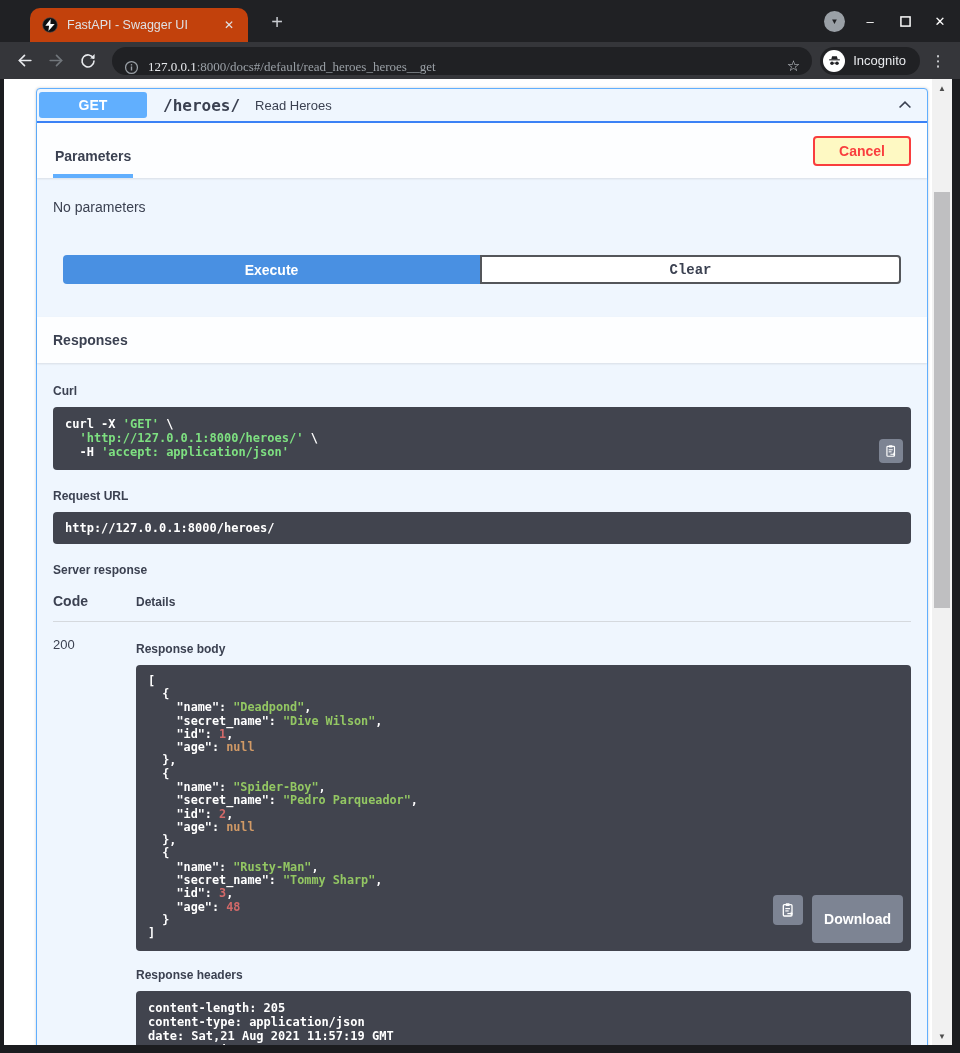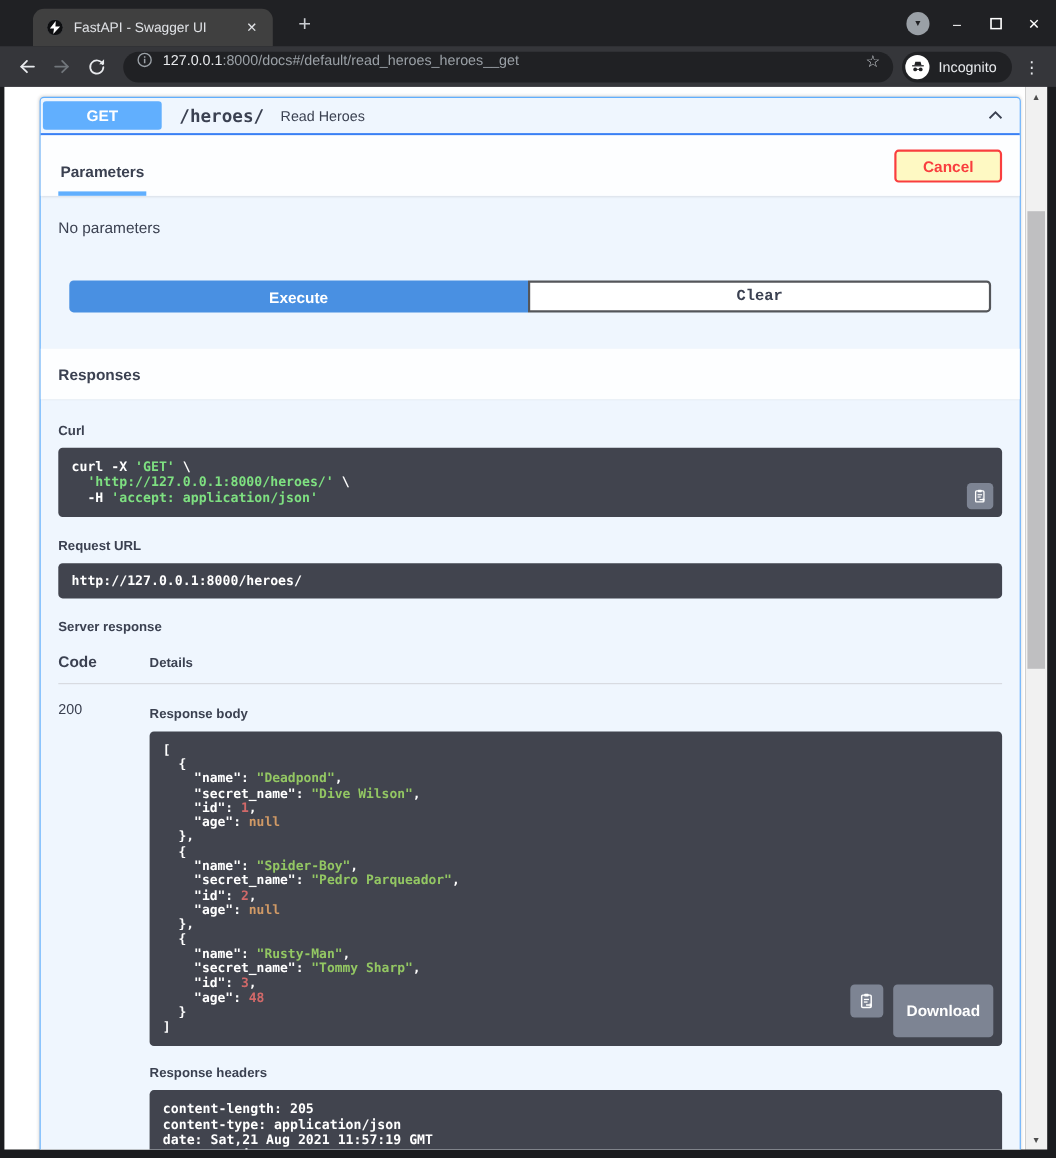--- a/index.html
+++ b/index.html
@@ -1,42 +1,42 @@
 <!DOCTYPE html>
 <html><head>
 <meta charset="utf-8">
 <style>
   * { margin:0; padding:0; box-sizing:border-box; }
   html,body { width:960px; height:1053px; font-family:"Liberation Sans", sans-serif; }
   .window { position:relative; width:960px; height:1053px; background:#1b1c1f; overflow:hidden; }
 
   
   .tabbar { position:absolute; top:0; left:0; right:0; height:42px; background:#202124; }
-  .tab { position:absolute; left:30px; bottom:0; width:218px; height:34px; background:#404040;
+  .tab { position:absolute; left:30px; bottom:0; width:218px; height:34px; background:#c2410c;
          border-radius:10px 10px 0 0; display:flex; align-items:center; padding:0 10px 0 12px;
          color:#dfe1e5; cursor:pointer; }
   .favicon { width:16px; height:16px; flex:0 0 16px; }
   .tab-title { flex:1; font-size:12.5px; margin-left:9px; white-space:nowrap; overflow:hidden; }
   .tab-close { width:18px; height:18px; display:flex; align-items:center; justify-content:center;
                font-size:12px; color:#e1e3e6; border-radius:50%; cursor:pointer; }
   .newtab { position:absolute; left:264px; bottom:7px; width:26px; height:26px; display:flex;
             align-items:center; justify-content:center; color:#c9ccd1; font-size:20px;
             border-radius:50%; cursor:pointer; }
   .win-controls { position:absolute; right:10px; top:0; height:42px; display:flex; align-items:center; gap:15px; }
   .tabsearch { width:21px; height:21px; border-radius:50%; background:#9aa0a6; color:#202124;
                display:flex; align-items:center; justify-content:center; font-size:8px; cursor:pointer; }
   .winbtn { width:20px; height:20px; display:flex; align-items:center; justify-content:center;
             color:#ffffff; font-size:13px; cursor:pointer; }
 
   .toolbar { position:absolute; top:42px; left:0; right:0; height:37px; background:#35363a;
              display:flex; align-items:center; padding:0 8px; }
   .navbtn { width:26px; height:26px; display:flex; align-items:center; justify-content:center;
             margin:0 3px; border-radius:50%; cursor:pointer; }
   .urlbar { flex:1; height:28px; background:#202124; border-radius:14px; margin:0 8px;
-            display:flex; align-items:flex-start; padding:0 12px; font-size:13px; color:#9aa0a6; cursor:text; }
+            display:flex; align-items:flex-end; padding:0 12px; font-size:13px; color:#9aa0a6; cursor:text;font-family:Liberation Serif, serif; }
   .url-host { color:#e8eaed; margin-left:9px; }
   .url-rest { color:#9aa0a6; }
   .url-star { margin-left:auto; font-size:15px; color:#cdd1d6; cursor:pointer; }
   .incognito { display:flex; align-items:center; height:28px; background:#202124; border-radius:14px;
                padding:0 14px 0 3px; }
   .incog-circle { width:22px; height:22px; border-radius:50%; background:#ffffff;
                   display:flex; align-items:center; justify-content:center; margin-right:8px; }
   .incog-label { color:#e8eaed; font-size:13px; }
   .menu-dots { width:20px; margin:0 4px 0 8px; text-align:center; color:#e8eaed; font-size:15px; cursor:pointer; }
 

